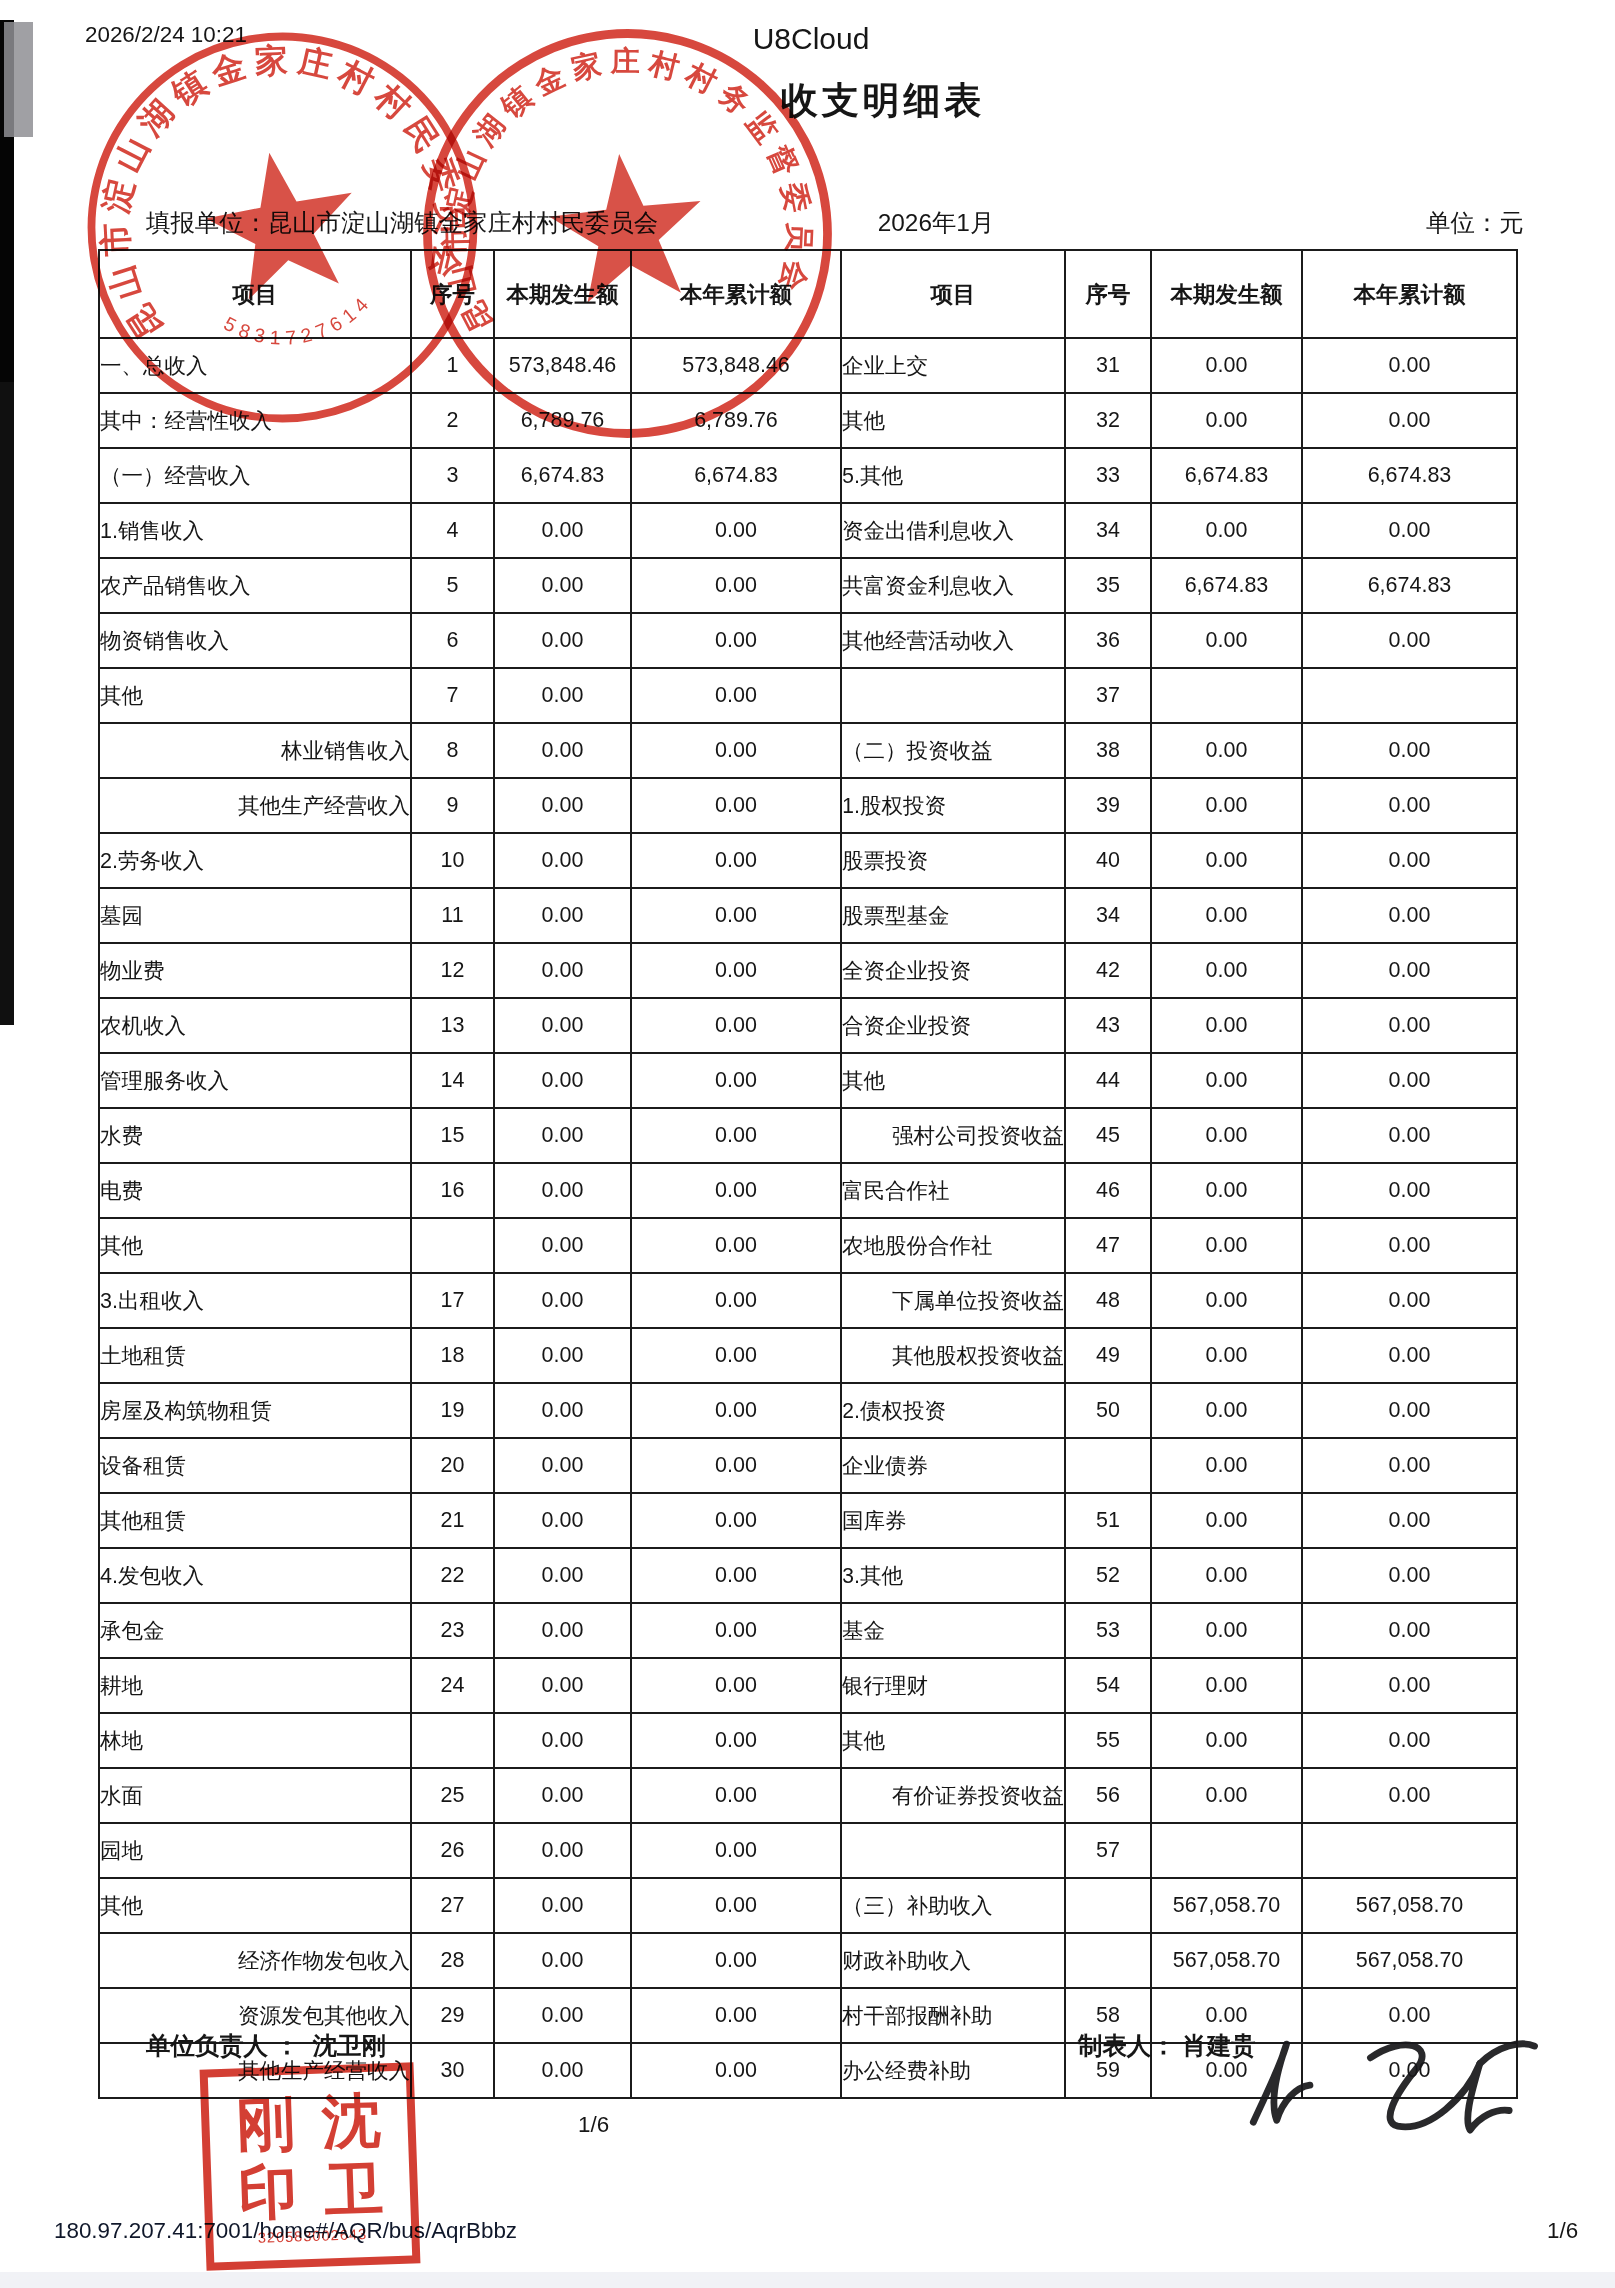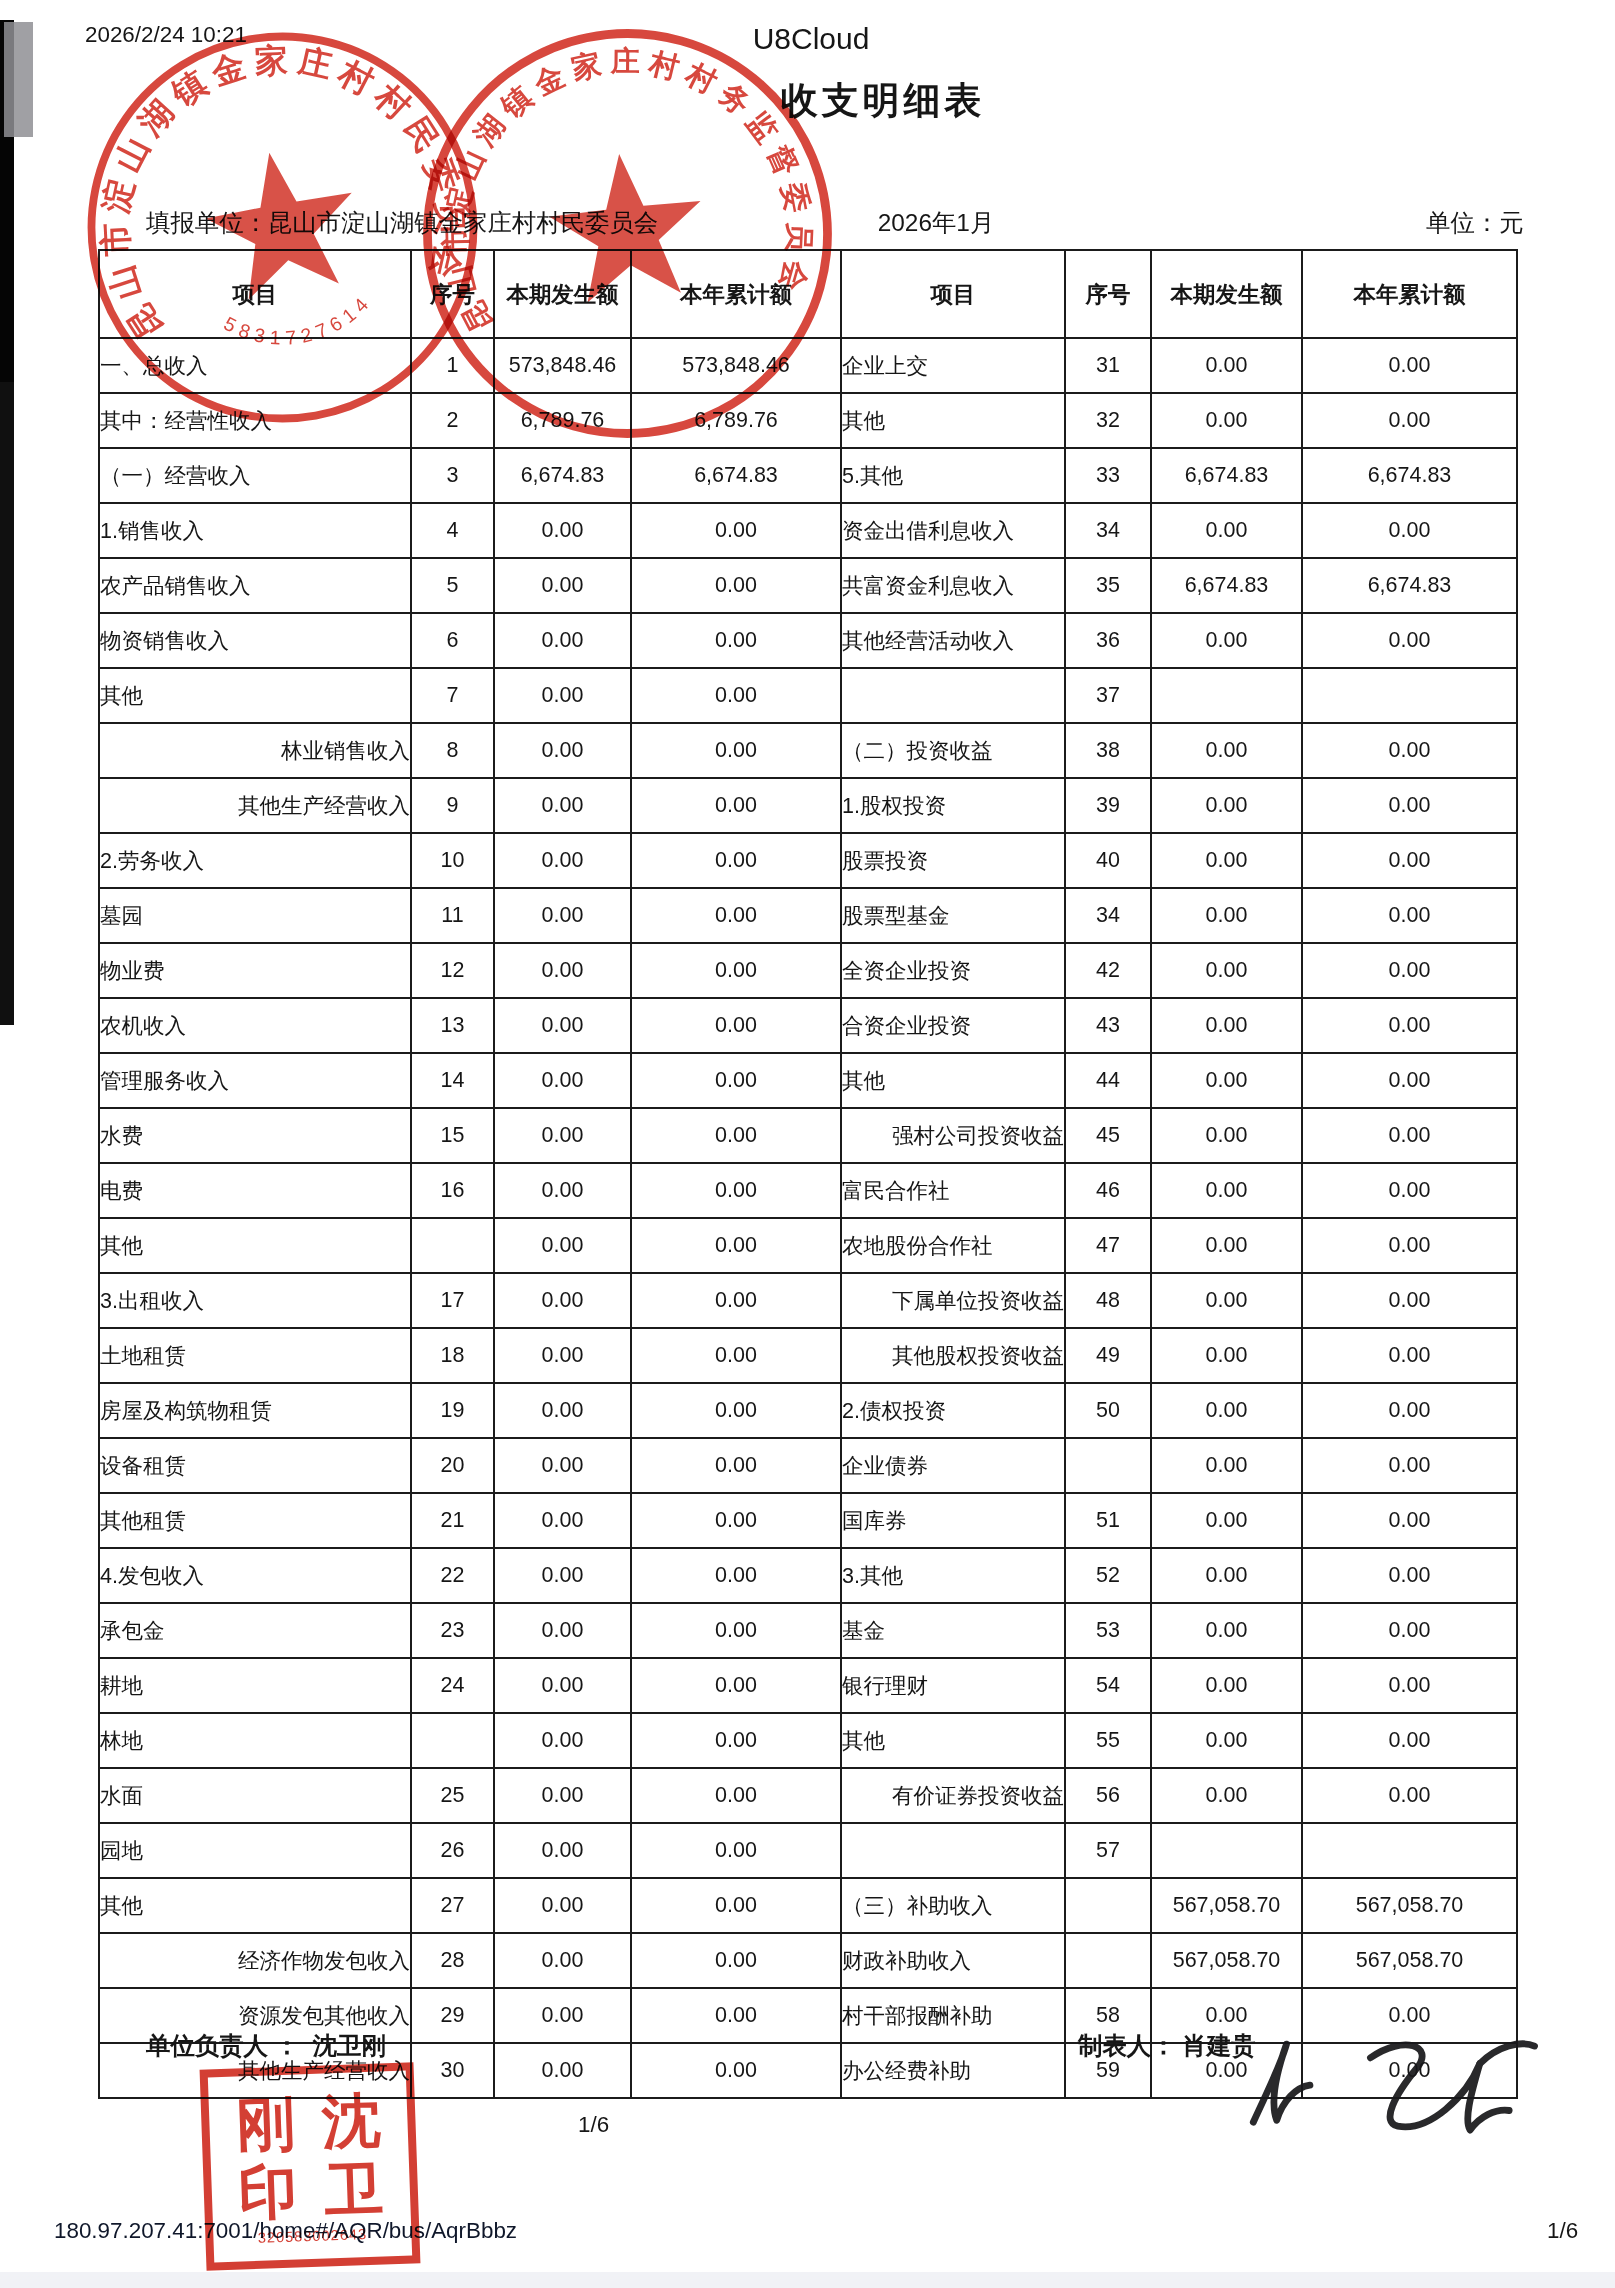--- a/index.html
+++ b/index.html
@@ -23,21 +23,21 @@
   table.report{position:absolute;left:98px;top:249px;width:1417px;
     border-collapse:collapse;table-layout:fixed;border:2.9px solid #1b1b1b;}
   table.report th,table.report td{border:2px solid #1b1b1b;font-size:21.5px;
     overflow:hidden;white-space:nowrap;padding:0;}
   table.report th{height:86px;font-weight:600;font-size:22.4px;text-align:center;}
   table.report td{height:53px;}
   td.no,td.num{text-align:center;}
   td.item{text-align:left;}
   .ind0{padding-left:13.7px;} .ind1{padding-left:49px;} .ind2{padding-left:94px;}
   .ind3{text-align:right !important;padding-right:7.8px;}
-  .rind0{padding-left:11.7px;} .rind1{padding-left:33px;} .rind2{padding-left:60px;}
+  .rind0{padding-left:11.7px;} .rind1{padding-left:33px;border-radius:26px;} .rind2{padding-left:60px;}
   .rind3{text-align:right !important;padding-right:5.9px;}
 
   .sign-line{top:2030px;font-size:24.4px;font-weight:bold;}
   .resp{left:146px;} .prep{left:1078px;}
   .pagenum-center{left:578px;top:2112px;font-size:22.4px;}
   .footer-url{left:54px;top:2218px;font-size:22.4px;color:#0f172a;}
   .footer-page{left:1547px;top:2218px;font-size:22.4px;}
 
   .stamp{pointer-events:none;mix-blend-mode:multiply;}
   .stamp-c1{left:73px;top:17.6px;transform:rotate(-10deg);opacity:.85;}

